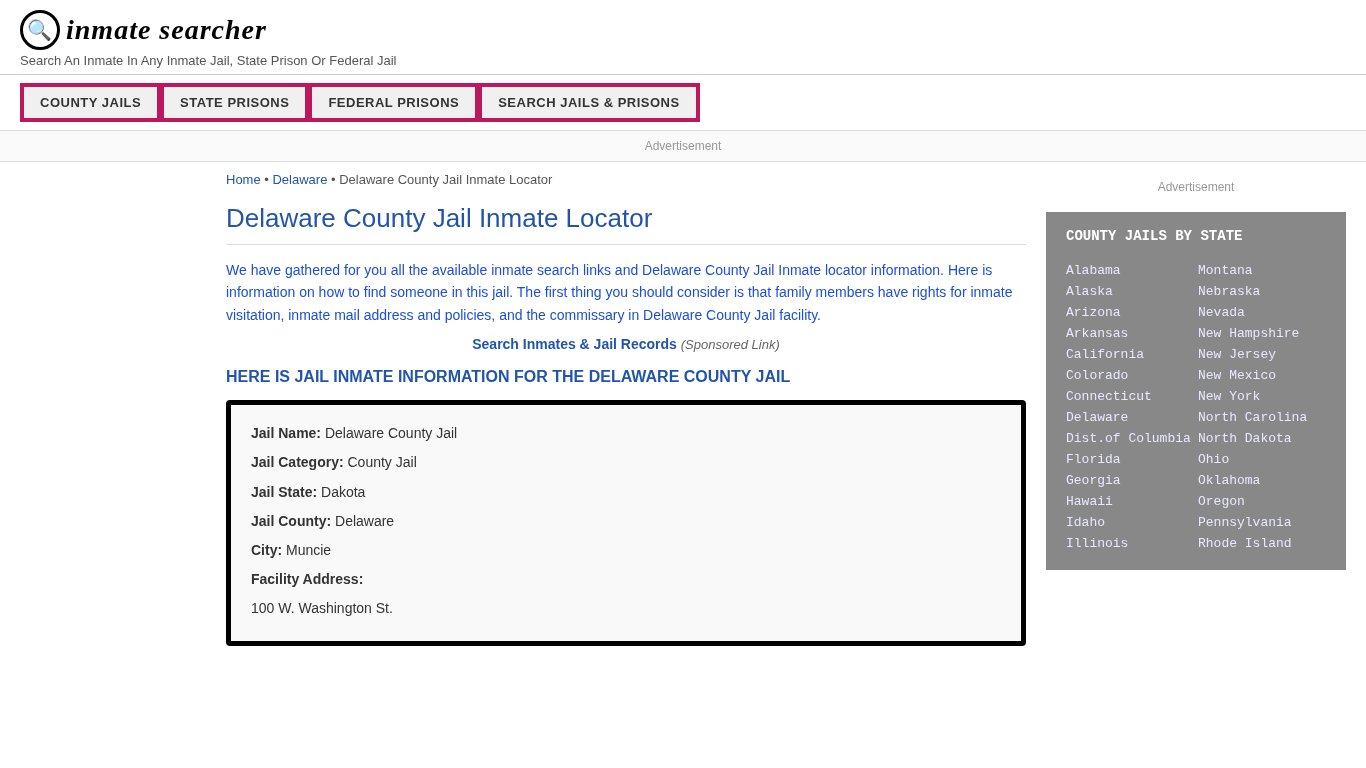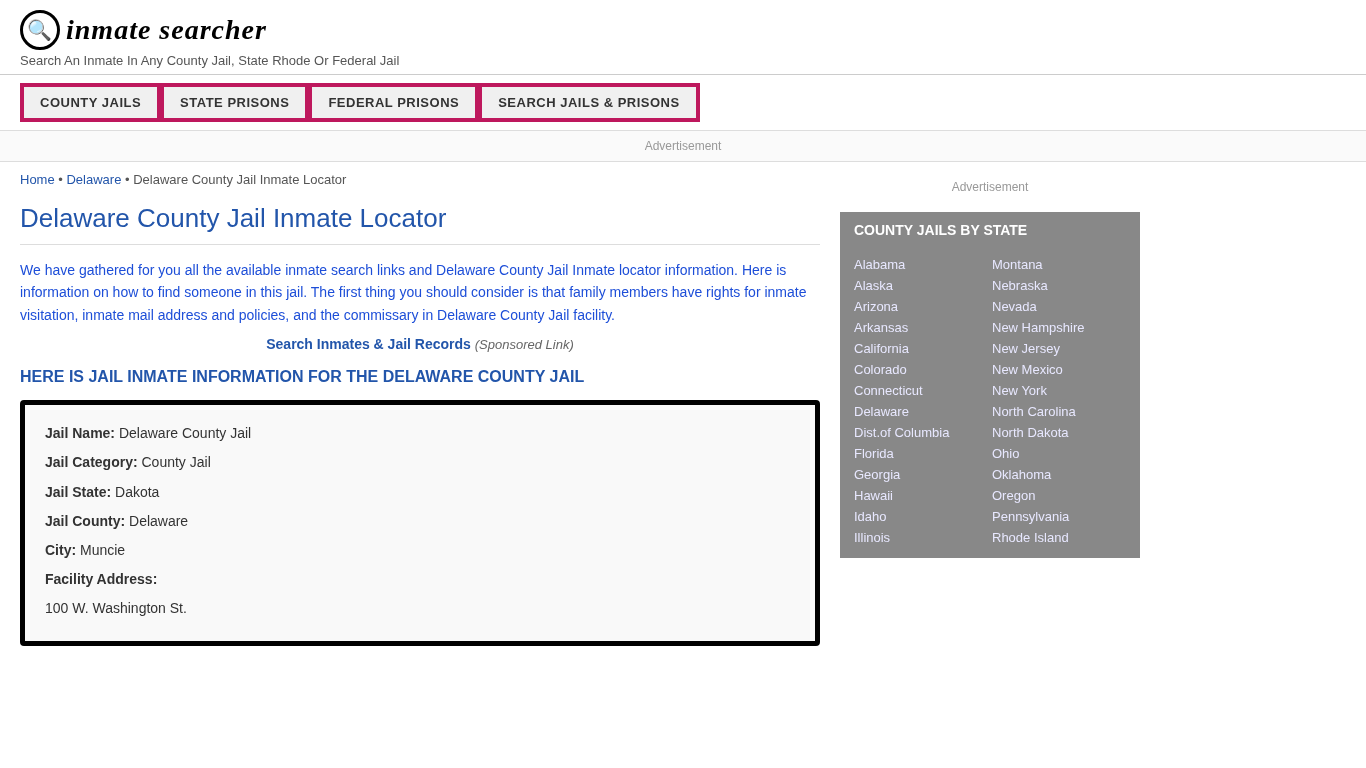--- a/index.html
+++ b/index.html
@@ -23,21 +23,21 @@
       letter-spacing: 0.5px;
       color: #333;
       cursor: pointer;
       margin-right: -1px;
     }
 
     
     #ad-bar { text-align: center; padding: 8px; font-size: 12px; color: #999; border-top: 1px solid #ddd; border-bottom: 1px solid #ddd; background: #fafafa; }
 
     
-    #main-layout { display: flex; padding: 10px 20px; gap: 20px; }
+    #main-layout { display: flex; padding: 10px 20px; gap: 20px; justify-content: flex-end; }
     #content { flex: 1; max-width: 800px; }
     #sidebar { width: 300px; flex-shrink: 0; }
 
     
     #breadcrumb { font-size: 13px; color: #555; margin-bottom: 16px; }
     #breadcrumb a { color: #2255aa; text-decoration: none; }
 
     
     #page-title { font-size: 26px; color: #2255aa; font-weight: normal; margin-bottom: 14px; border-bottom: 1px solid #ddd; padding-bottom: 10px; }
 
@@ -53,37 +53,37 @@
     #section-heading { color: #2255aa; font-size: 16px; font-weight: bold; text-transform: uppercase; margin-bottom: 14px; }
 
     
     #info-box { border: 5px solid #000000; border-radius: 4px; background: #f9f9f9; padding: 16px 20px; font-size: 14px; line-height: 1.8; }
     .info-row { margin-bottom: 4px; }
     .info-label { font-weight: bold; }
 
     
     #sidebar-ad { text-align: center; font-size: 12px; color: #999; margin-bottom: 10px; padding: 8px; }
 
-    #county-jails-box { background: #888; padding: 0; }
+    #county-jails-box { background: #888; padding: 6px; font-family: Liberation Mono, monospace; }
     #county-jails-title { background: #888; color: #fff; font-weight: bold; font-size: 14px; padding: 10px 14px; text-transform: uppercase; }
 
     #states-grid { display: grid; grid-template-columns: 1fr 1fr; padding: 6px 14px 10px; gap: 2px 4px; }
     .state-link { color: #e8e8ff; font-size: 13px; padding: 3px 0; text-decoration: none; cursor: pointer; }
   </style>
 </head>
 <body>
 
 <div id="header">
   <div id="logo-area">
     <div id="logo-icon">🔍</div>
     <span id="logo-text" style="font-family:Georgia,serif;font-size:28px;font-weight:bold;color:#000;">
       <span style="font-style:italic;">inmate searcher</span>
     </span>
   </div>
-  <div id="tagline">Search An Inmate In Any County Jail, State Rhode Or Federal Jail</div>
+  <div id="tagline">Search An Inmate In Any Inmate Jail, State Prison Or Federal Jail</div>
 </div>
 
 <div id="nav">
   <button class="nav-btn">COUNTY JAILS</button>
   <button class="nav-btn">STATE PRISONS</button>
   <button class="nav-btn">FEDERAL PRISONS</button>
   <button class="nav-btn">SEARCH JAILS &amp; PRISONS</button>
 </div>
 
 <div id="ad-bar">Advertisement</div>

